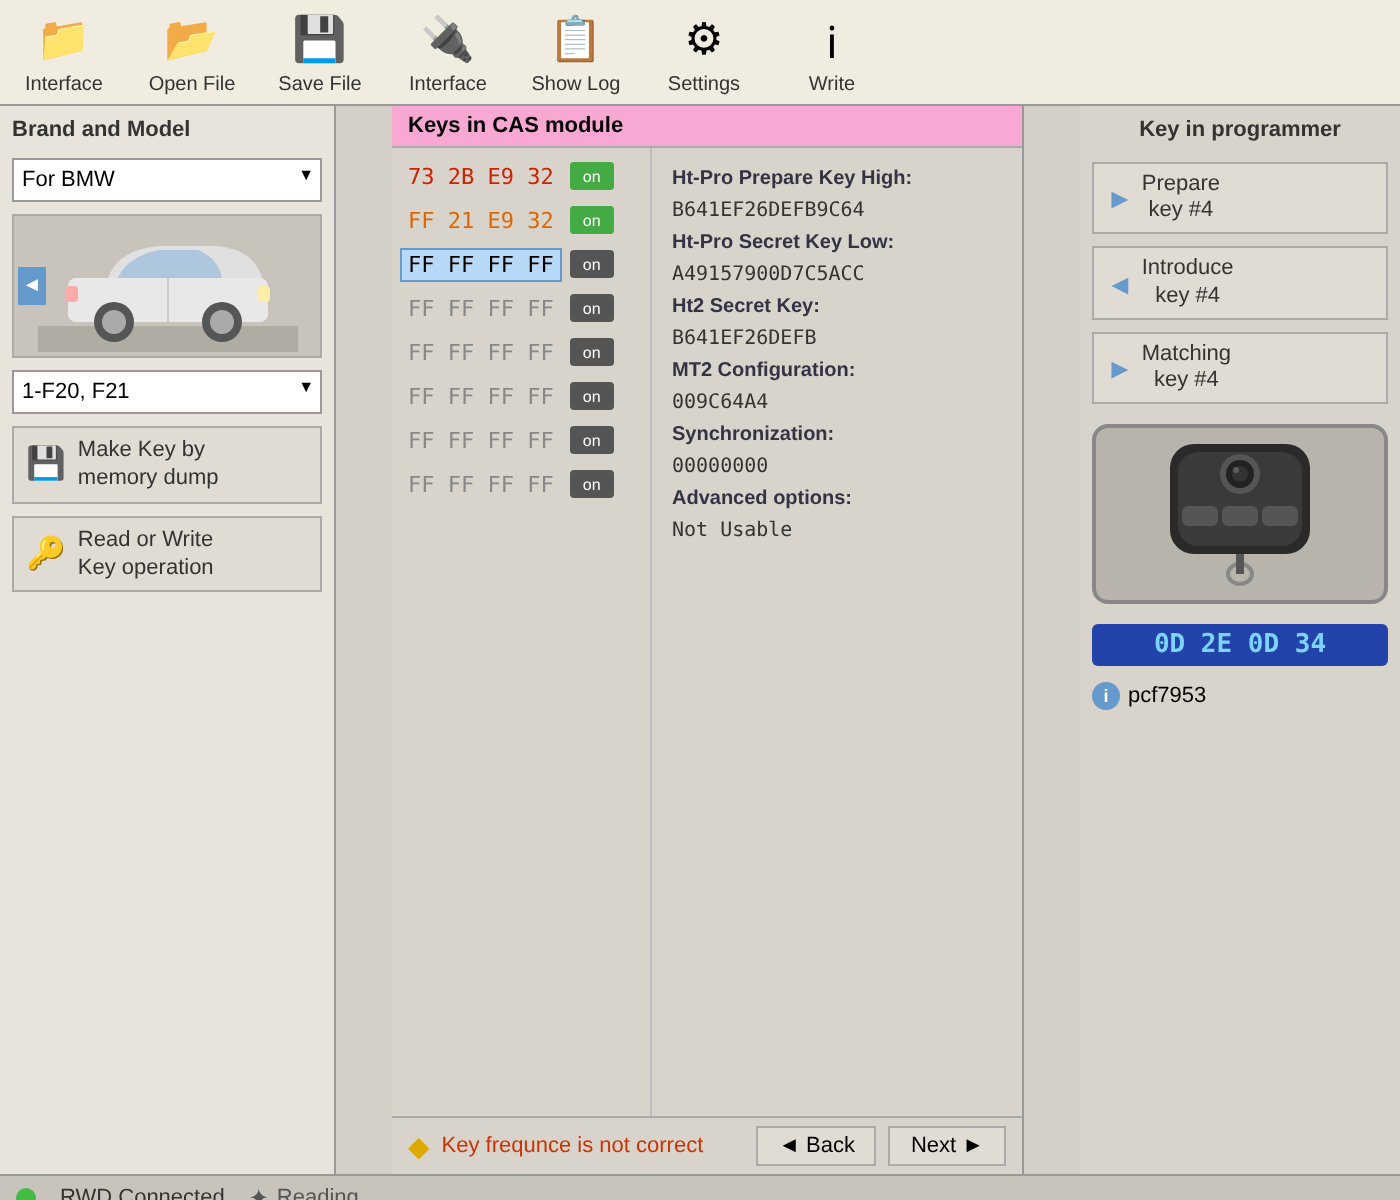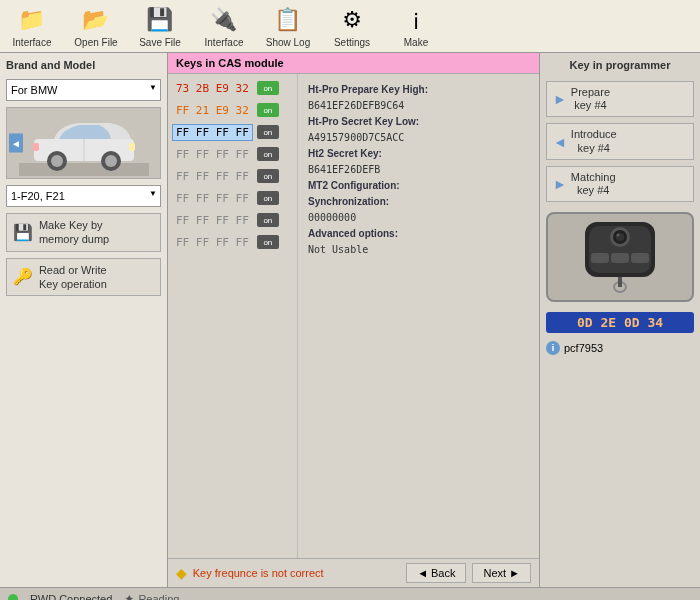--- a/index.html
+++ b/index.html
@@ -40,20 +40,21 @@
       font-size: 10px;
       color: #333;
       margin-top: 1px;
     }
 
     
     .main-area {
       display: flex;
       flex-direction: row;
       height: calc(600px - 44px - 22px);
+      gap: 28px;
     }
 
     
     .left-panel {
       width: 168px;
       background: #e8e4dc;
       border-right: 1px solid #999;
       padding: 6px;
       display: flex;
       flex-direction: column;
@@ -245,21 +246,21 @@
       border: 2px solid #888;
       border-radius: 8px;
       display: flex;
       align-items: center;
       justify-content: center;
       margin-top: 4px;
     }
 
     .key-code-display {
       background: #2244aa;
-      color: #fdba74;
+      color: #7dd3fc;
       font-family: monospace;
       font-size: 13px;
       font-weight: bold;
       text-align: center;
       padding: 3px 8px;
       border-radius: 3px;
       margin-top: 4px;
     }
     .key-chip-info {
       display: flex;
@@ -388,21 +389,21 @@
   <div class="toolbar-item">
     <div class="icon-box">📋</div>
     <span class="label">Show Log</span>
   </div>
   <div class="toolbar-item">
     <div class="icon-box">⚙</div>
     <span class="label">Settings</span>
   </div>
   <div class="toolbar-item">
     <div class="icon-box">ℹ</div>
-    <span class="label">Make</span>
+    <span class="label">Write</span>
   </div>
 </div>
 
 <div class="main-area">
 
   <div class="left-panel">
     <div class="panel-label">Brand and Model</div>
     <div class="dropdown-wrapper">
       <select class="dropdown">
         <option>For BMW</option>
@@ -504,20 +505,21 @@
 
       <div class="info-col">
         <div class="info-section">
           <div><span class="info-label">Ht-Pro Prepare Key High:</span></div>
           <div><span class="info-value">B641EF26DEFB9C64</span></div>
           <div><span class="info-label">Ht-Pro Secret Key Low:</span></div>
           <div><span class="info-value">A49157900D7C5ACC</span></div>
           <div><span class="info-label">Ht2 Secret Key:</span></div>
           <div><span class="info-value">B641EF26DEFB</span></div>
           <div><span class="info-label">MT2 Configuration:</span></div>
+          <div><span class="info-value">009C64A4</span></div>
           <div><span class="info-label">Synchronization:</span></div>
           <div><span class="info-value">00000000</span></div>
           <div><span class="info-label">Advanced options:</span></div>
           <div><span class="info-value">Not Usable</span></div>
         </div>
       </div>
     </div>
 
     <div class="warning-bar">
       <span class="warning-icon">◆</span>

